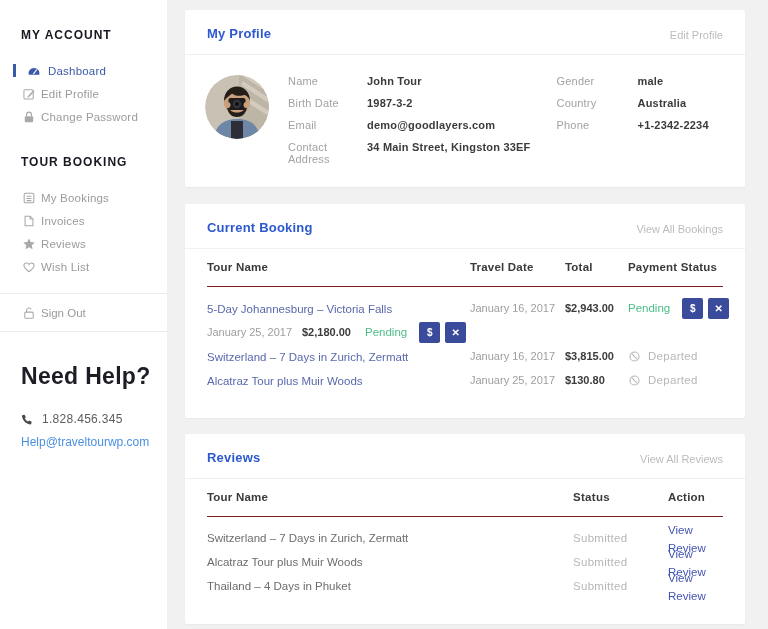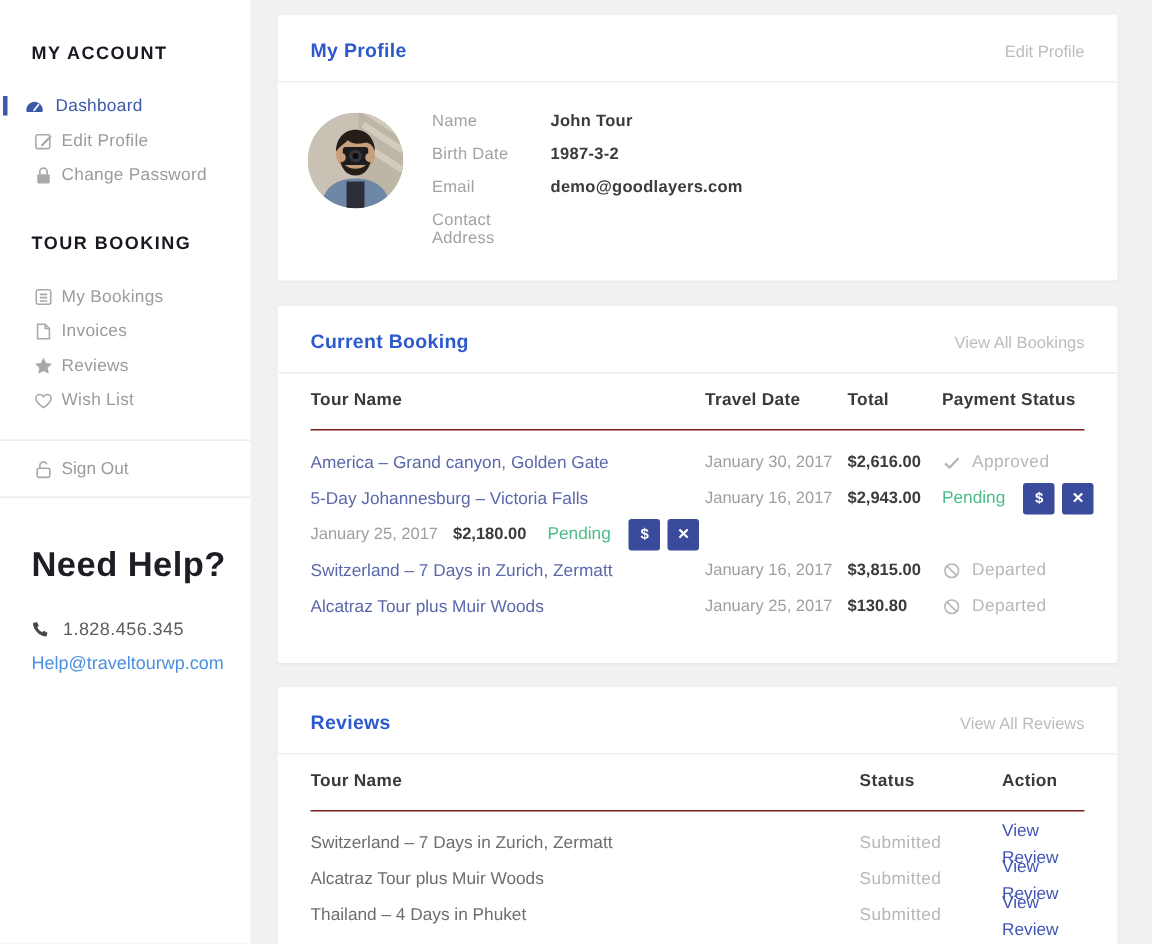--- a/index.html
+++ b/index.html
@@ -8,21 +8,21 @@
   svg{display:block}
   a{text-decoration:none}
 
   
   .sidebar{position:absolute;left:0;top:0;width:167px;height:629px;background:#fff}
   .side-head{margin:28px 0 0 21px;font-size:12px;font-weight:700;color:#181822;letter-spacing:1px}
   .nav{margin-top:17px}
   .nav-item{display:flex;align-items:center;height:23px;padding-left:22px;cursor:pointer}
   .nav-item .ic{width:14px;height:14px;color:#a9a9a9;flex:0 0 14px}
   .nav-item .lbl{margin-left:5px;font-size:11.5px;color:#9b9b9b;letter-spacing:.2px}
-  .nav-item.active{padding-left:2px}
+  .nav-item.active{padding-left:13px}
   .nav-item.active .bar{width:3px;height:13px;background:#3c58a8;margin-right:11px}
   .nav-item.active .ic{color:#3c58a8}
   .nav-item.active .lbl{color:#3c58a8;margin-left:7px}
   .side-div{border-top:1px solid #ececec;margin-top:15px}
   .signout{display:flex;align-items:center;height:37px;padding-left:22px;cursor:pointer}
   .signout .ic{width:14px;height:14px;color:#a9a9a9}
   .signout .lbl{margin-left:5px;font-size:11.5px;color:#9b9b9b}
   .need-help{margin:31px 0 0 21px;font-size:23px;font-weight:800;color:#1d1d26;letter-spacing:.3px}
   .phone-row{display:flex;align-items:center;margin:22px 0 0 21px}
   .phone-row .ic{width:13px;height:13px;color:#4a4a4a}
@@ -218,54 +218,54 @@
         <div class="prow">
             <span class="plabel">Birth Date</span>
             <span class="pvalue">1987-3-2</span>
           </div>
         <div class="prow">
             <span class="plabel">Email</span>
             <span class="pvalue">demo@goodlayers.com</span>
           </div>
         <div class="prow">
             <span class="plabel">Contact Address</span>
+            <span class="pvalue">34 Main Street, Kingston 33EF</span>
+          </div>
+      </div>
+      <div class="pcol right">
+        <div class="prow">
+            <span class="plabel w2">Gender</span>
+            <span class="pvalue">male</span>
+          </div>
+        <div class="prow">
+            <span class="plabel w2">Country</span>
+            <span class="pvalue">Australia</span>
+          </div>
+        <div class="prow">
+            <span class="plabel w2">Phone</span>
+            <span class="pvalue">+1-2342-2234</span>
           </div>
       </div>
     </div>
   </div>
 
   <div class="card card-2">
     <div class="card-head">
       <span class="card-title">Current Booking</span>
       <a class="view-all" href="#">View All Bookings</a>
     </div>
     <div class="tbl">
       <div class="thead">
         <span class="c-tour">Tour Name</span>
         <span class="c-date">Travel Date</span>
         <span class="c-total">Total</span>
         <span class="c-status">Payment Status</span>
       </div>
       <div class="tbody">
 
-        <div class="trow">
-          <span class="c-tour"><a class="tour-link" href="#">America – Grand canyon, Golden Gate</a></span>
-          <span class="c-date date-txt">January 30, 2017</span>
-          <span class="c-total total-txt">$2,616.00</span>
-          <span class="c-status">
-            <span class="muted-status">
-              <span class="ic">
-                  <svg viewBox="0 0 16 16" width="13" height="13" fill="none" stroke="currentColor" stroke-width="1.8">
-                    <path d="M2.5 8.5 6.2 12 13.5 4.3"></path>
-                  </svg>
-                </span>
-              <span>Approved</span>
-            </span>
-          </span>
-        </div>
 
         <div class="trow">
           <span class="c-tour"><a class="tour-link" href="#">5-Day Johannesburg – Victoria Falls</a></span>
           <span class="c-date date-txt">January 16, 2017</span>
           <span class="c-total total-txt">$2,943.00</span>
           <span class="c-status">
             <span class="pending">Pending</span>
             <button class="sq-btn">$</button>
             <button class="sq-btn">✕</button>
           </span>

